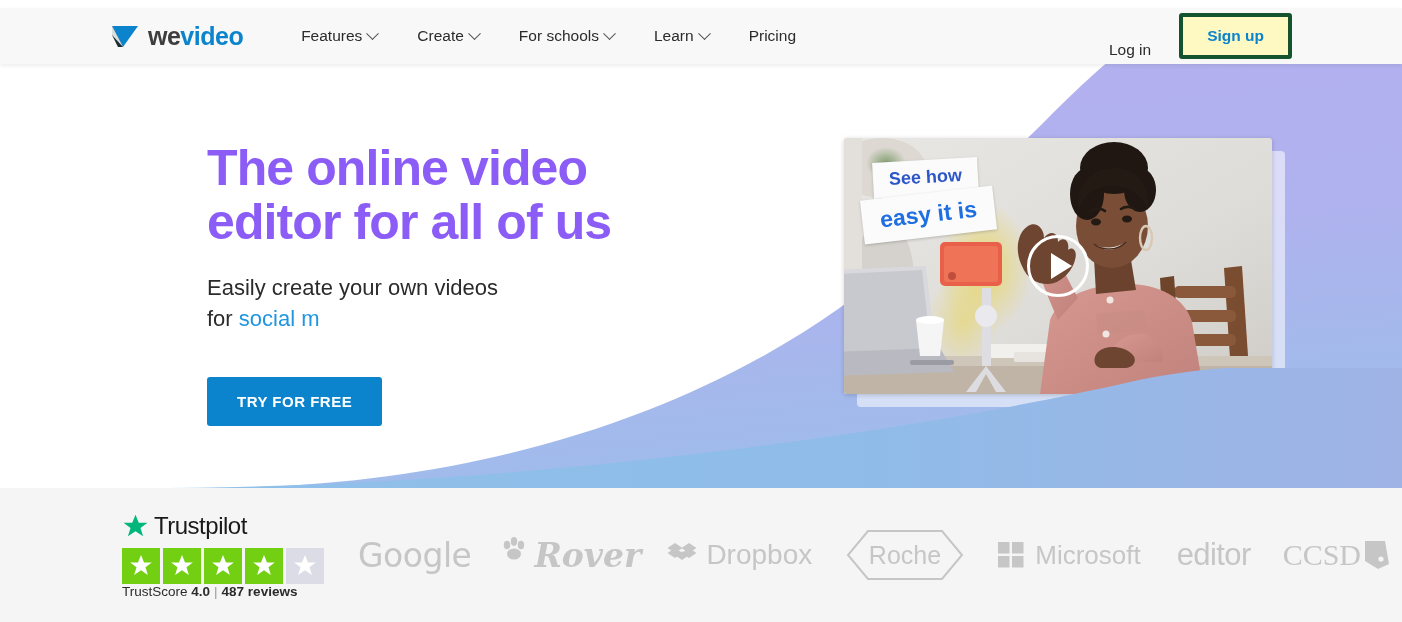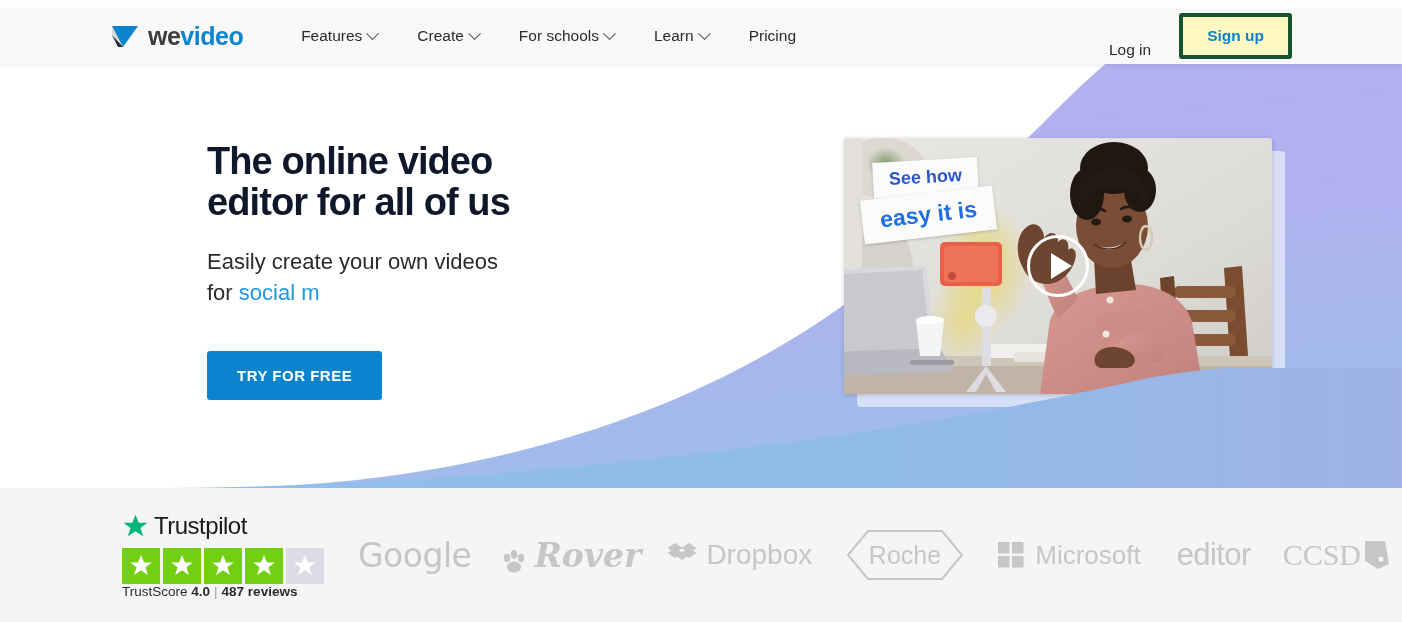--- a/index.html
+++ b/index.html
@@ -45,21 +45,21 @@
     padding: 11px 24px; border-radius: 3px; cursor: pointer;
     line-height: 1;
   }
 
   
   .hero { position: absolute; top: 56px; left: 0; width: 1402px; height: 432px; background: #fff; overflow: hidden; }
   .hero-bg { position: absolute; inset: 0; width: 100%; height: 100%; }
 
   .hero-copy { position: absolute; left: 207px; top: 85px; width: 560px; z-index: 20; }
   .hero-title {
-    font-size: 38px; line-height: 1.08; font-weight: 700; color: #0f172a;
+    font-size: 50px; line-height: 1.08; font-weight: 700; color: #8b5cf6;
     letter-spacing: -0.9px;
   }
   .hero-sub {
     margin-top: 24px; font-size: 22px; line-height: 1.4; color: #2b2b2b; font-weight: 400;
   }
   .hero-sub .accent { color: #2196e0; font-weight: 500; }
   .cta-btn {
     margin-top: 42px;
     display: inline-block; background: #0b84cd; color: #fff;
     font-size: 15px; font-weight: 700; letter-spacing: 0.5px;
@@ -105,21 +105,21 @@
   .tp-name { font-size: 24px; font-weight: 400; color: #191919; letter-spacing: -0.5px; }
   .tp-stars { display: flex; gap: 3px; margin-top: 8px; }
   .tp-star { width: 38px; height: 36px; display: flex; align-items: center; justify-content: center; }
   .tp-score { font-size: 13.5px; color: #2b2b2b; }
   .tp-score b { font-weight: 700; }
   .tp-score .sep { color: #999; margin: 0 4px; }
 
   .logos { display: flex; align-items: center; gap: 0px; margin-left: 12px; }
   .brand { color: #c6c6c6; display: flex; align-items: center; justify-content: center; }
   .b-google { font-size: 33px; letter-spacing: -0.5px; font-family: "DejaVu Sans", sans-serif; padding: 0 22px; }
-  .b-rover { font-size: 33px; font-weight: 700; font-style: italic; font-family: "DejaVu Serif", serif; padding: 0 8px; display:flex; align-items:flex-end; gap:7px;}
+  .b-rover { font-size: 33px; font-weight: 700; font-style: italic; font-family: "DejaVu Serif", serif; padding: 0 8px; display:flex; align-items:flex-start; gap:7px;}
   .b-dropbox { font-size: 28px; padding: 0 18px; display: flex; align-items: center; gap: 9px; }
   .b-roche { padding: 0 16px; }
   .b-microsoft { font-size: 26px; padding: 0 18px; display: flex; align-items: center; gap: 11px; }
   .b-jetblue { font-size: 31px; padding: 0 18px; letter-spacing: -0.6px; }
   .b-ccsd { font-size: 30px; padding: 0 14px; font-family: "Liberation Serif", serif; display:flex; align-items:center; gap:3px;}
 </style>
 </head>
 <body>
 
 <div class="page">

